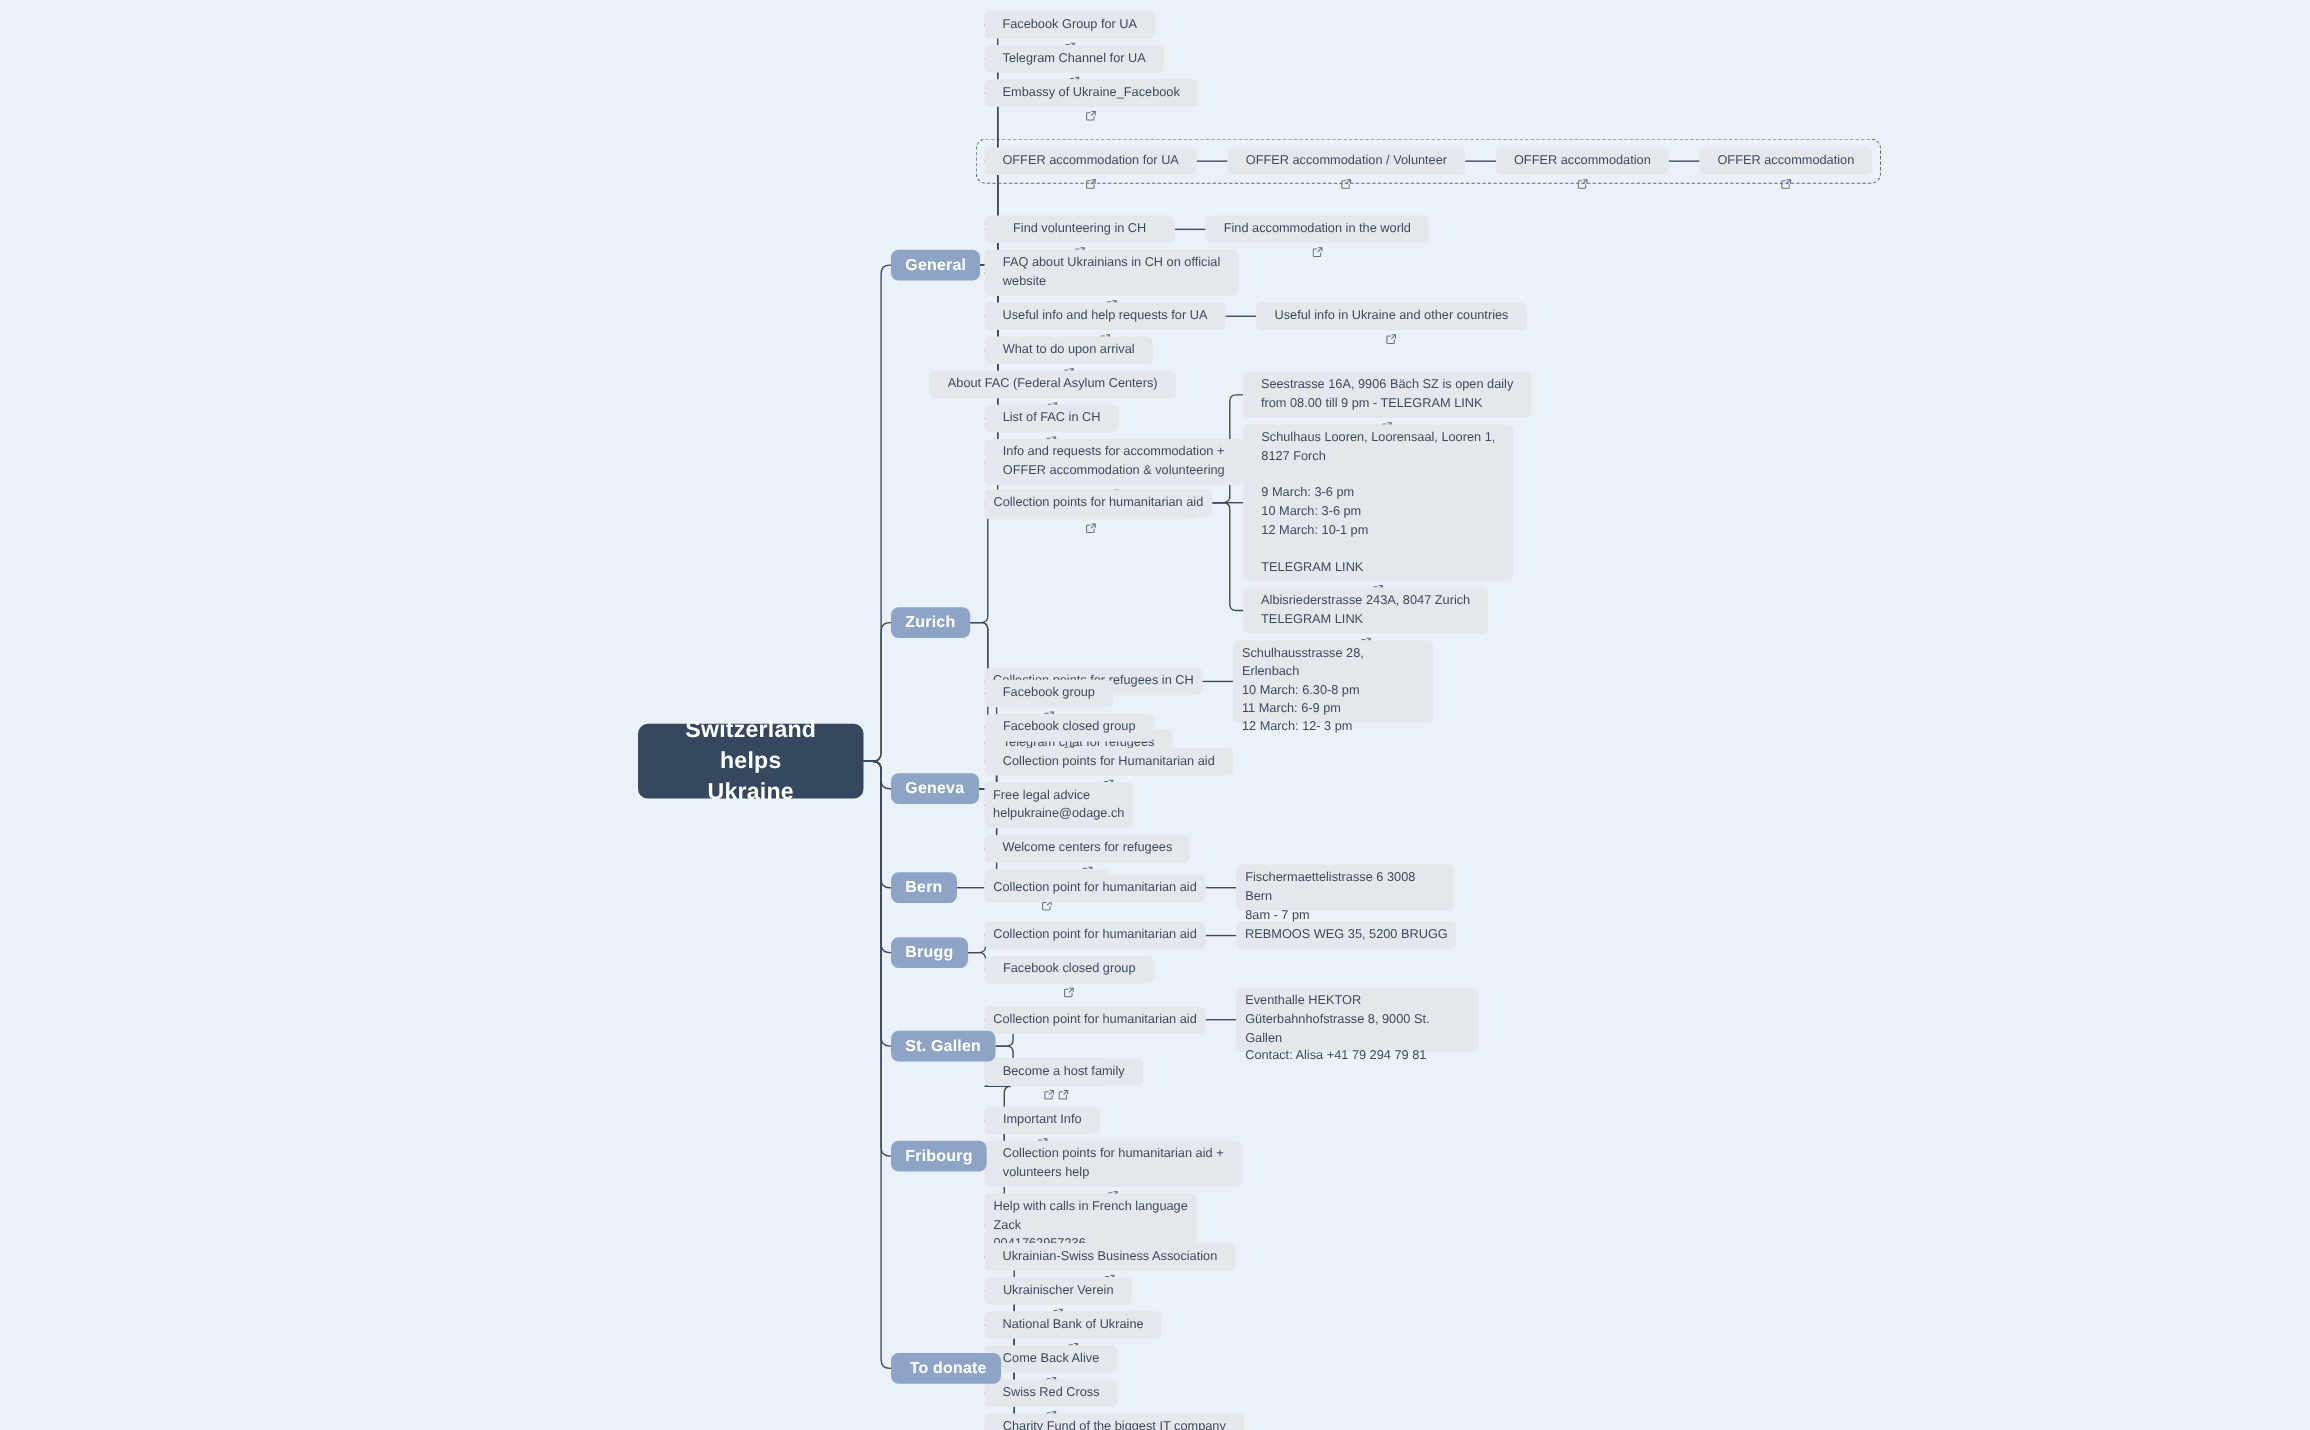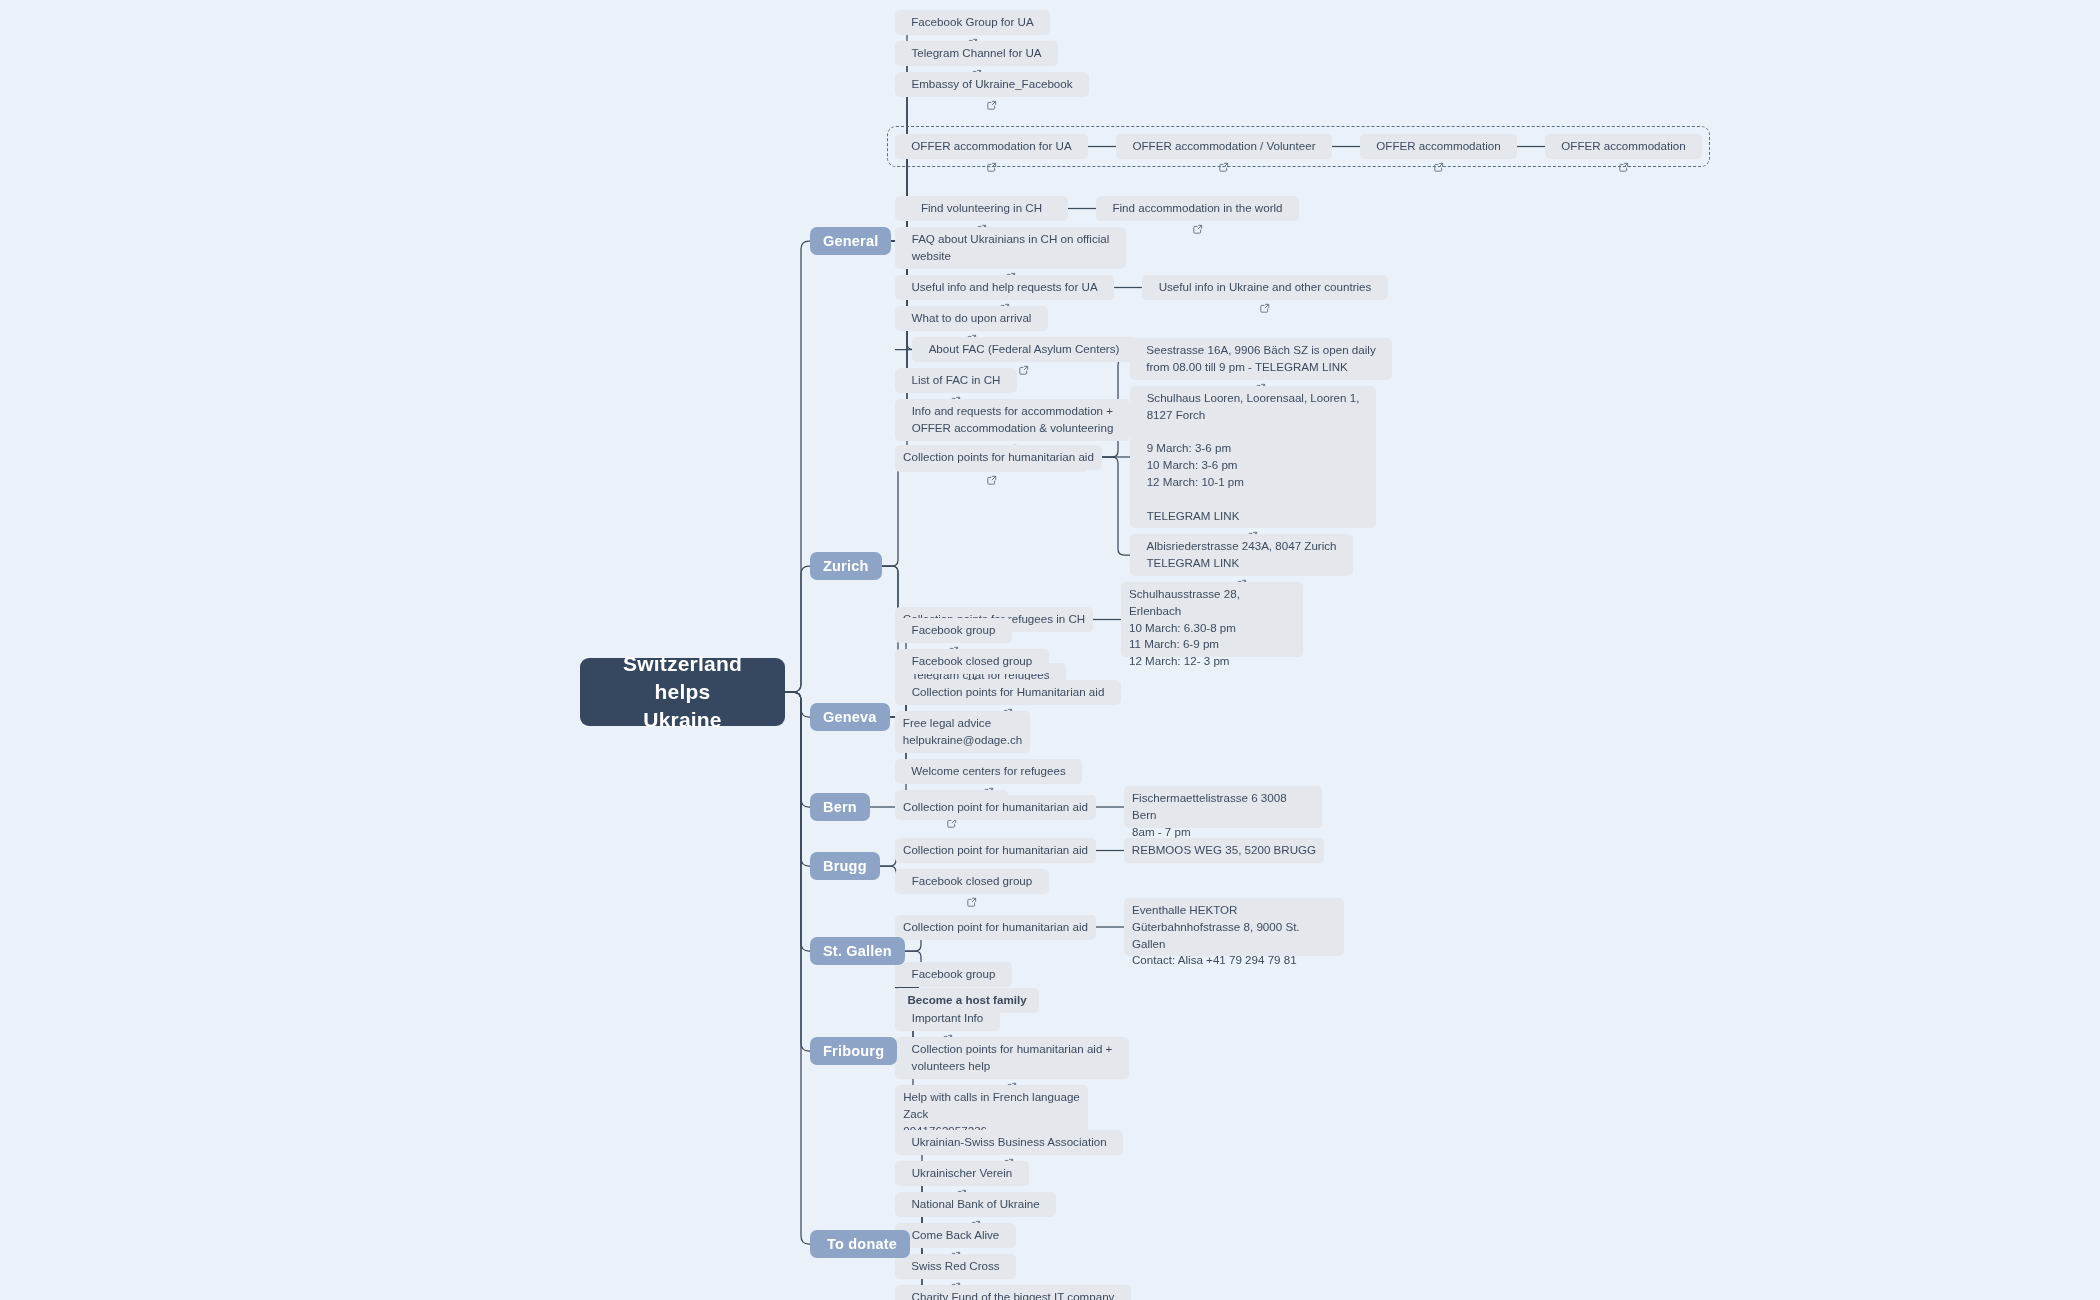--- a/index.html
+++ b/index.html
@@ -246,21 +246,21 @@
     <div class="node leaf" style="width: 153px; height: 25px; left: 895px; top: 306px;">
       <span class="txt">What to do upon arrival</span>
       <span class="ext">
         <svg viewBox="0 0 12 12" fill="none" stroke="currentColor" stroke-width="1.1" stroke-linecap="round" stroke-linejoin="round">
           <path d="M6.6 1.6h3.8v3.8"></path>
           <path d="M10.4 1.6 6.1 5.9"></path>
           <path d="M9.1 7.2v2.9a.9.9 0 0 1-.9.9H1.9a.9.9 0 0 1-.9-.9V3.8a.9.9 0 0 1 .9-.9h2.9"></path>
         </svg>
       </span>
     </div>
-    <div class="node leaf" style="width: 224px; height: 25px; left: 912px; top: 337px; text-align: right;">
+    <div class="node leaf" style="width: 224px; height: 25px; left: 845px; top: 337px; text-align: right;">
       <span class="txt">About FAC (Federal Asylum Centers)</span>
       <span class="ext">
         <svg viewBox="0 0 12 12" fill="none" stroke="currentColor" stroke-width="1.1" stroke-linecap="round" stroke-linejoin="round">
           <path d="M6.6 1.6h3.8v3.8"></path>
           <path d="M10.4 1.6 6.1 5.9"></path>
           <path d="M9.1 7.2v2.9a.9.9 0 0 1-.9.9H1.9a.9.9 0 0 1-.9-.9V3.8a.9.9 0 0 1 .9-.9h2.9"></path>
         </svg>
       </span>
     </div>
     <div class="node leaf" style="width: 122px; height: 25px; left: 895px; top: 368px;">
@@ -415,21 +415,21 @@
     <div class="node leaf" style="width: 117px; height: 25px; left: 895px; top: 962px;">
       <span class="txt">Facebook group</span>
       <span class="ext">
         <svg viewBox="0 0 12 12" fill="none" stroke="currentColor" stroke-width="1.1" stroke-linecap="round" stroke-linejoin="round">
           <path d="M6.6 1.6h3.8v3.8"></path>
           <path d="M10.4 1.6 6.1 5.9"></path>
           <path d="M9.1 7.2v2.9a.9.9 0 0 1-.9.9H1.9a.9.9 0 0 1-.9-.9V3.8a.9.9 0 0 1 .9-.9h2.9"></path>
         </svg>
       </span>
     </div>
-    <div class="node leaf" style="width: 144px; height: 25px; left: 895px; top: 988px; font-weight: bold;">
+    <div class="node leaf" style="width: 144px; height: 25px; left: 895px; top: 962px;">
       <span class="txt">Become a host family</span>
       <span class="ext">
         <svg viewBox="0 0 12 12" fill="none" stroke="currentColor" stroke-width="1.1" stroke-linecap="round" stroke-linejoin="round">
           <path d="M6.6 1.6h3.8v3.8"></path>
           <path d="M10.4 1.6 6.1 5.9"></path>
           <path d="M9.1 7.2v2.9a.9.9 0 0 1-.9.9H1.9a.9.9 0 0 1-.9-.9V3.8a.9.9 0 0 1 .9-.9h2.9"></path>
         </svg>
       </span>
     </div>
     <div class="node leaf" style="width: 105px; height: 25px; left: 895px; top: 1006px;">

